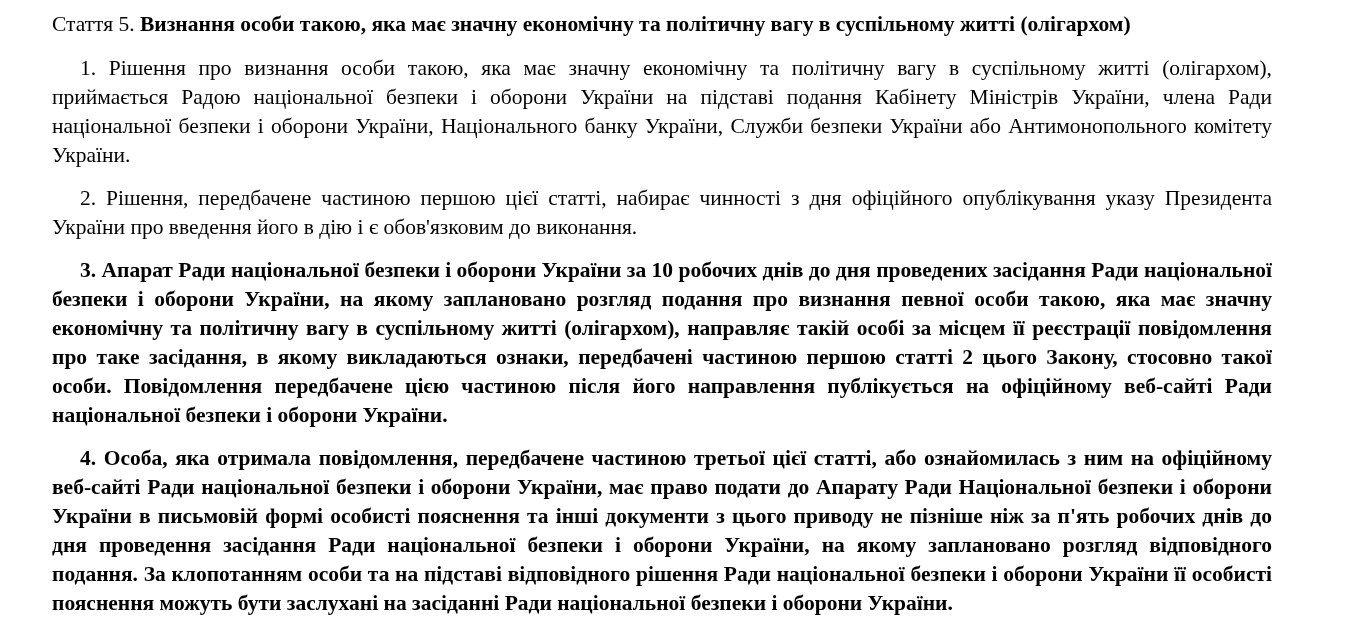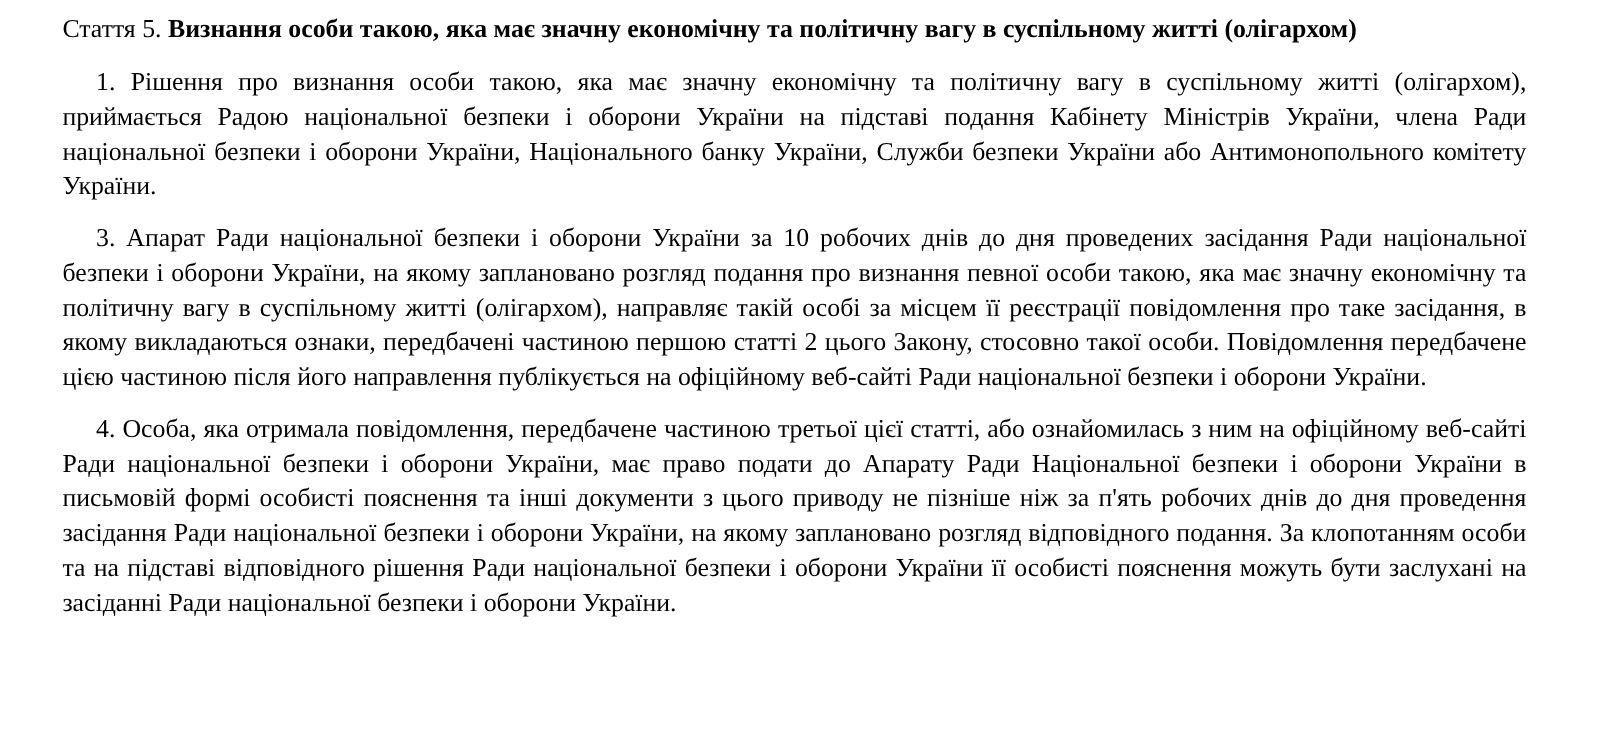--- a/index.html
+++ b/index.html
@@ -36,36 +36,37 @@
     font-weight: normal;
   }
   .heading .art-title {
     font-weight: bold;
   }
   .para {
     text-indent: 28px;
     margin-bottom: 14px;
   }
   .para.bold {
-    font-weight: normal;
+    font-weight: bold;
   }
   .para.last {
     margin-bottom: 12px;
   }
 </style>
 </head>
 <body>
 
 <div class="page">
 
   <p class="heading">
     <span class="art-num">Стаття 5.</span>
     <span class="art-title">Визнання особи такою, яка має значну економічну та політичну вагу в суспільному житті (олігархом)</span>
   </p>
 
   <p class="para">1. Рішення про визнання особи такою, яка має значну економічну та політичну вагу в суспільному житті (олігархом), приймається Радою національної безпеки і оборони України на підставі подання Кабінету Міністрів України, члена Ради національної безпеки і оборони України, Національного банку України, Служби безпеки України або Антимонопольного комітету України.</p>
 
+  <p class="para">2. Рішення, передбачене частиною першою цієї статті, набирає чинності з дня офіційного опублікування указу Президента України про введення його в дію і є обов'язковим до виконання.</p>
 
   <p class="para bold">3. Апарат Ради національної безпеки і оборони України за 10 робочих днів до дня проведених засідання Ради національної безпеки і оборони України, на якому заплановано розгляд подання про визнання певної особи такою, яка має значну економічну та політичну вагу в суспільному житті (олігархом), направляє такій особі за місцем її реєстрації повідомлення про таке засідання, в якому викладаються ознаки, передбачені частиною першою статті 2 цього Закону, стосовно такої особи. Повідомлення передбачене цією частиною після його направлення публікується на офіційному веб-сайті Ради національної безпеки і оборони України.</p>
 
   <p class="para bold last">4. Особа, яка отримала повідомлення, передбачене частиною третьої цієї статті, або ознайомилась з ним на офіційному веб-сайті Ради національної безпеки і оборони України, має право подати до Апарату Ради Національної безпеки і оборони України в письмовій формі особисті пояснення та інші документи з цього приводу не пізніше ніж за п'ять робочих днів до дня проведення засідання Ради національної безпеки і оборони України, на якому заплановано розгляд відповідного подання. За клопотанням особи та на підставі відповідного рішення Ради національної безпеки і оборони України її особисті пояснення можуть бути заслухані на засіданні Ради національної безпеки і оборони України.</p>
 
 </div>
 
 </body></html>

